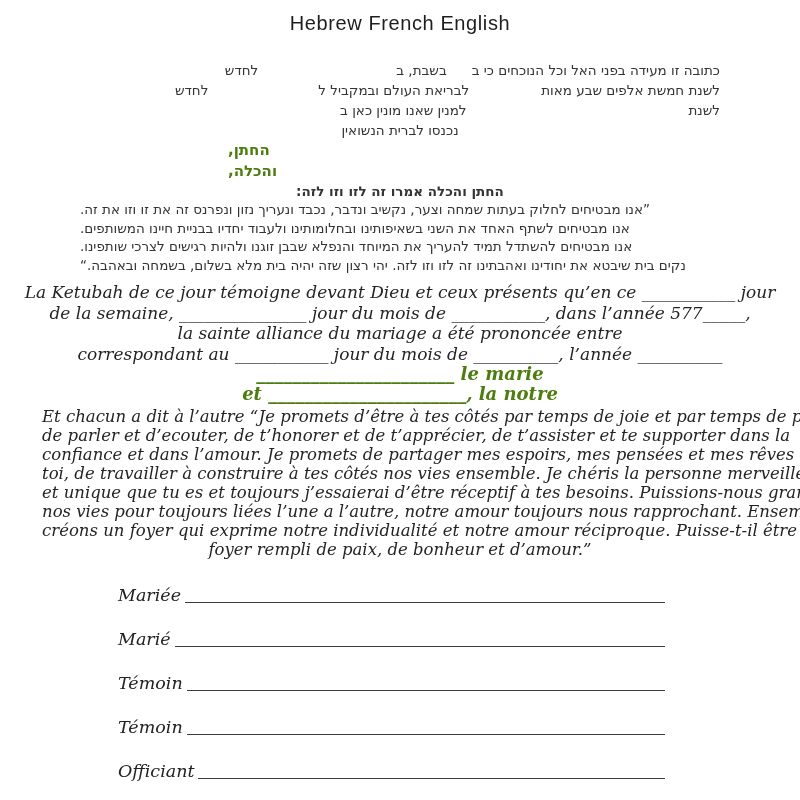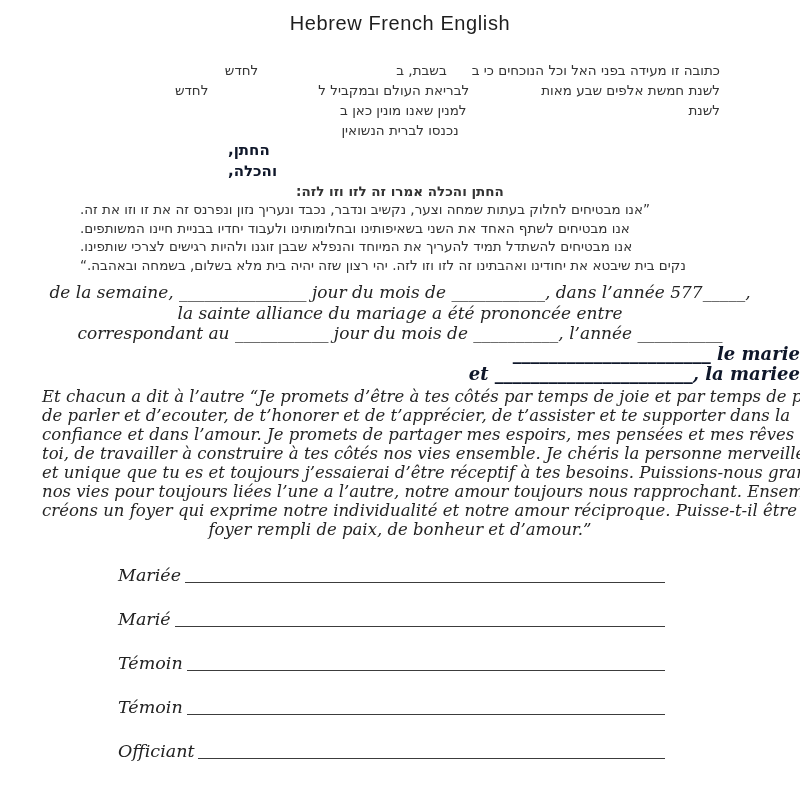--- a/index.html
+++ b/index.html
@@ -26,21 +26,21 @@
   .he-row.centered { text-align: center; }
   .gap { display: inline-block; height: 1px; }
   .g1 { width: 25px; }  .g2 { width: 138px; }
   .g3 { width: 72px; }  .g4 { width: 110px; }
   .g5 { width: 222px; }
   .he-blue {
     line-height: 21px; text-align: right; margin-left: 148px;
     direction: rtl; text-align: left;
   }
   .he-blue span { font-size: 15px; font-weight: 600; }
-  .blue-txt { color: #0f172a; text-align: right; }
+  .blue-txt { color: #4d7c0f; }
   .vow-intro { line-height: 18px; text-align: center; font-weight: bold; }
   .vow-line  { line-height: 18.5px; text-align: left; white-space: nowrap; }
   
   .french-section { margin-top: 8px; text-align: center; color: #242424; }
   .fr-intro { font-style: italic; font-size: 17px; line-height: 20.5px; }
   .fr-name  { font-style: italic; font-size: 18px; line-height: 20px; font-weight: 600; }
   .fr-para-block { margin: 3px 42px 0 42px; }
   .fr-para  { font-style: italic; font-size: 16.5px; line-height: 19px; white-space: nowrap; }
   
   .signature-section { margin: 0 133px 4px 118px; }
@@ -84,26 +84,27 @@
     </div>
 
     <div class="vow-intro">החתן והכלה אמרו זה לזו וזו לזה:</div>
     <div class="vow-line">”אנו מבטיחים לחלוק בעתות שמחה וצער, נקשיב ונדבר, נכבד ונעריך נזון ונפרנס זה את זו וזו את זה.</div>
     <div class="vow-line">אנו מבטיחים לשתף האחד את השני בשאיפותינו ובחלומותינו ולעבוד יחדיו בבניית חיינו המשותפים.</div>
     <div class="vow-line">אנו מבטיחים להשתדל תמיד להעריך את המיוחד והנפלא שבבן זוגנו ולהיות רגישים לצרכי שותפינו.</div>
     <div class="vow-line">נקים בית שיבטא את יחודינו ואהבתינו זה לזו וזו לזה. יהי רצון שזה יהיה בית מלא בשלום, בשמחה ובאהבה.“</div>
   </div>
 
   <div class="french-section" lang="fr">
+    <div class="fr-intro">La Ketubah de ce jour témoigne devant Dieu et ceux présents qu’en ce ___________ jour</div>
     <div class="fr-intro">de la semaine, _______________ jour du  mois de ___________, dans l’année 577_____,</div>
     <div class="fr-intro">la sainte alliance du mariage a été prononcée entre</div>
     <div class="fr-intro">correspondant au ___________ jour du mois de __________, l’année __________</div>
 
     <div class="fr-name blue-txt">______________________ le marie</div>
-    <div class="fr-name blue-txt">et ______________________, la mariee</div>
+    <div class="fr-name blue-txt">et ______________________, la notre</div>
 
     <div class="fr-para-block">
       <div class="fr-para">Et chacun a dit à l’autre “Je promets d’être à tes côtés par temps de joie et par temps de peine,</div>
       <div class="fr-para">de parler et d’ecouter, de t’honorer et de t’apprécier, de t’assister et te supporter dans la</div>
       <div class="fr-para">confiance et dans l’amour. Je promets de partager mes espoirs, mes pensées et mes rêves avec</div>
       <div class="fr-para">toi, de travailler à construire à tes côtés nos vies ensemble. Je chéris la personne merveilleuse</div>
       <div class="fr-para">et unique que tu es et toujours j’essaierai d’être réceptif à tes besoins. Puissions-nous grandir,</div>
       <div class="fr-para">nos vies pour toujours liées l’une a l’autre, notre amour toujours nous rapprochant. Ensemble,</div>
       <div class="fr-para">créons un foyer qui exprime notre individualité et notre amour réciproque. Puisse-t-il être un</div>
       <div class="fr-para">foyer rempli de paix, de bonheur et d’amour.”</div>

